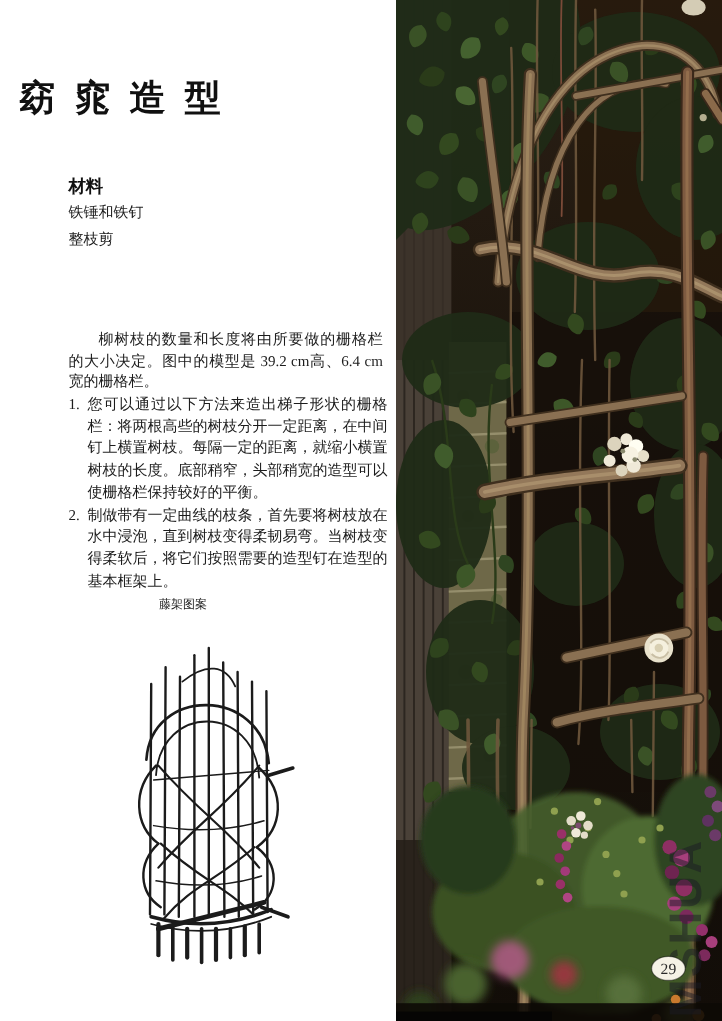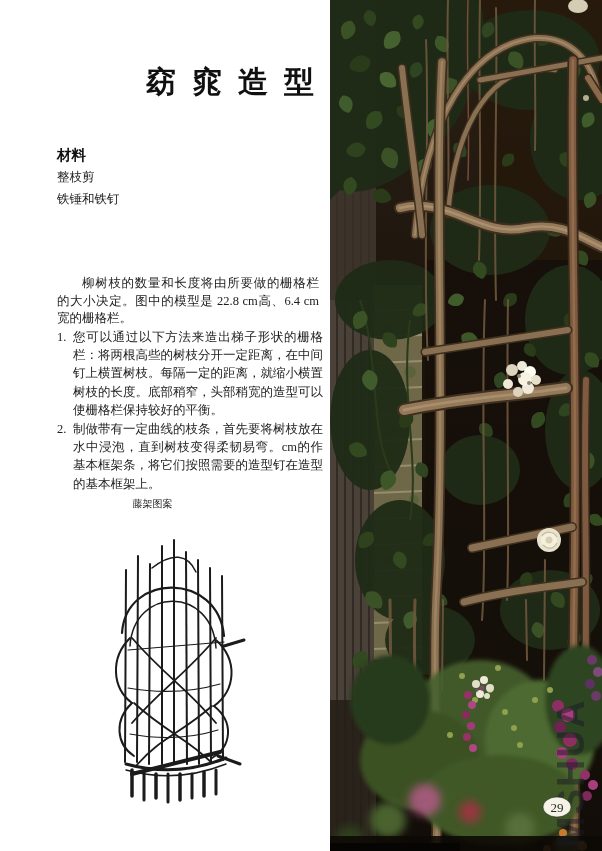--- a/index.html
+++ b/index.html
@@ -3,21 +3,21 @@
 <meta charset="utf-8">
 <style>
   html,body{margin:0;padding:0;}
   body{
     width:602px;height:851px;position:relative;background:#ffffff;
     font-family:"Liberation Serif","DejaVu Serif",serif;color:#1c1c1c;
     overflow:hidden;
   }
   .left-col{position:absolute;left:0;top:0;width:330px;height:851px;background:#fff;}
   .page-title{
-    position:absolute;left:0;top:62px;width:330px;margin:0;text-align:right;
+    position:absolute;left:0;top:62px;width:330px;margin:0;text-align:left;
     font-size:30px;font-weight:bold;letter-spacing:16px;padding-left:16px;box-sizing:border-box;color:#101010;
   }
   .blk{position:absolute;left:57px;width:262px;}
   h2.sec{font-family:Liberation Mono, monospace;font-size:14.5px;font-weight:bold;margin:0;color:#111;}
   #materials-head{top:146px;}
   #materials-list{top:166px;line-height:22px;font-size:12.5px;}
   #materials-list p{margin:0;}
   #method-head{top:254px;}
   #method-intro{top:275px;line-height:17.5px;font-size:12.5px;margin:0;text-indent:2em;text-align:justify;}
   #steps{top:328px;width:266px;font-size:12.5px;}
@@ -30,34 +30,34 @@
   svg{display:block;}
 </style>
 </head>
 <body>
 
 <div class="left-col">
   <h1 class="page-title">窈窕造型</h1>
 
   <h2 class="sec blk" id="materials-head">材料</h2>
   <div class="blk" id="materials-list">
+    <p>铁锤和铁钉</p>
     <p>整枝剪</p>
-    <p>铁锤和铁钉</p>
   </div>
 
-  <p class="blk" id="method-intro">柳树枝的数量和长度将由所要做的栅格栏的大小决定。图中的模型是 22.8 cm高、6.4 cm宽的栅格栏。</p>
+  <p class="blk" id="method-intro">柳树枝的数量和长度将由所要做的栅格栏的大小决定。图中的模型是 39.2 cm高、6.4 cm宽的栅格栏。</p>
 
   <div class="blk" id="steps">
     <div class="step">
       <span class="step-num">1.</span>
       <span class="step-text">您可以通过以下方法来造出梯子形状的栅格栏：将两根高些的树枝分开一定距离，在中间钉上横置树枝。每隔一定的距离，就缩小横置树枝的长度。底部稍窄，头部稍宽的造型可以使栅格栏保持较好的平衡。</span>
     </div>
     <div class="step">
       <span class="step-num">2.</span>
-      <span class="step-text">制做带有一定曲线的枝条，首先要将树枝放在水中浸泡，直到树枝变得柔韧易弯。cm的作基本框架条，将它们按照需要的造型钉在造型的基本框架上。</span>
+      <span class="step-text">制做带有一定曲线的枝条，首先要将树枝放在水中浸泡，直到树枝变得柔韧易弯。当树枝变得柔软后，将它们按照需要的造型钉在造型的基本框架上。</span>
     </div>
   </div>
 
   <p class="fig-caption">藤架图案</p>
 
   <div class="drawing-wrap">
     <svg viewBox="0 0 160 270" width="160" height="270">
       <g stroke="#1b1b1b" fill="none" stroke-linecap="round">
 
         <path d="M34,32 L33,224" stroke-width="2"></path>

